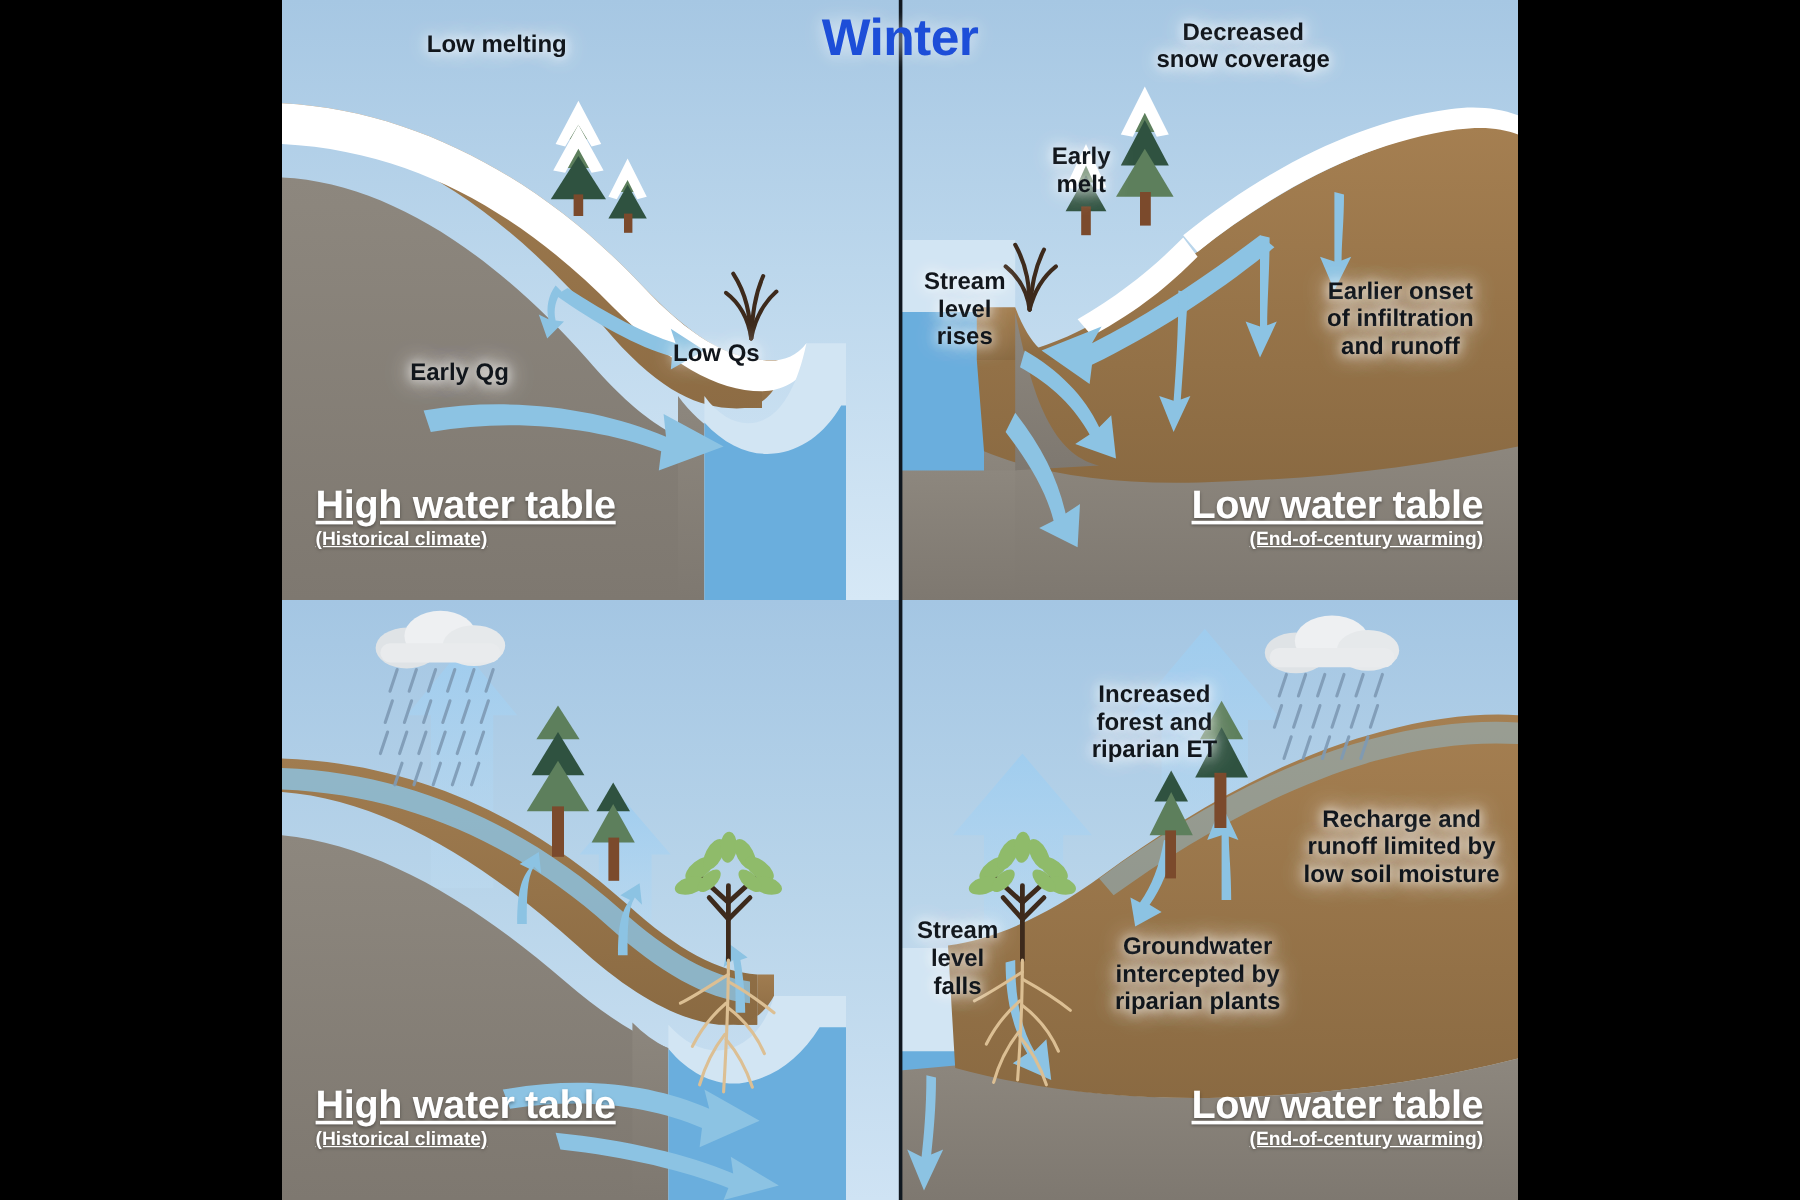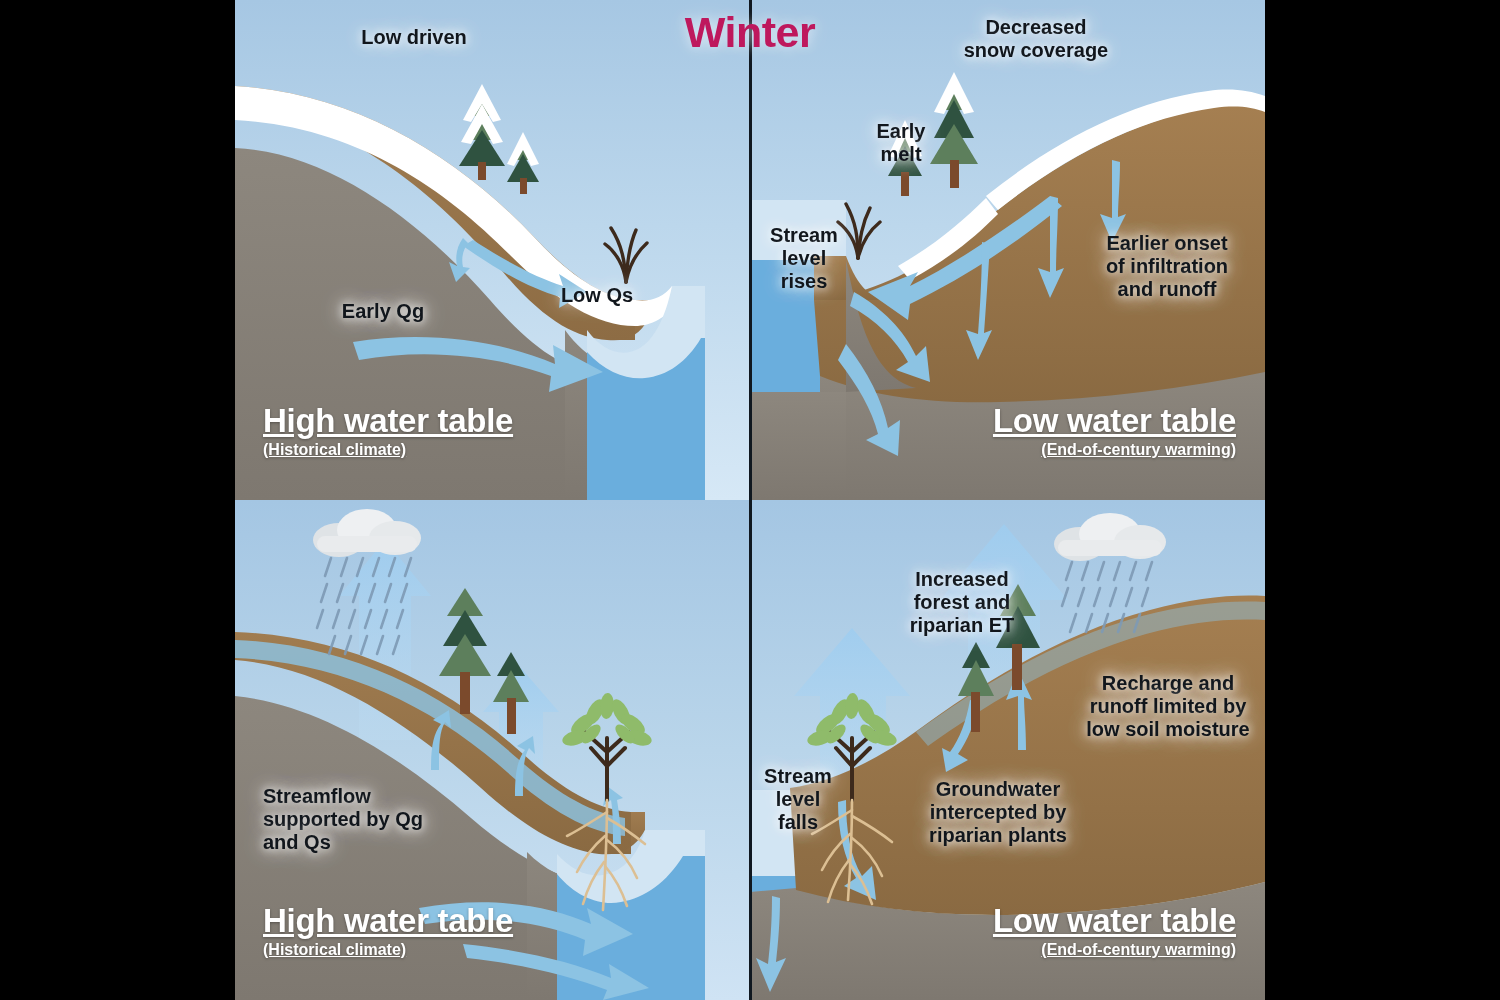--- a/index.html
+++ b/index.html
@@ -18,21 +18,21 @@
   .panel.right { left:515px; }
 
   .sky { position:absolute; inset:0; background:linear-gradient(#a6c7e3 0%, #bcd7ec 45%, #d6e8f6 100%); }
   .sky.sum { background:linear-gradient(#a4c6e3 0%, #b9d5ea 50%, #cfe3f4 100%); }
 
   svg.scene { position:absolute; inset:0; width:100%; height:100%; display:block; }
 
   .vdiv { position:absolute; top:0; width:3px; height:1000px; background:#101820; left:747px; z-index:40; }
   .rowdiv { position:absolute; left:0; top:498px; width:1030px; height:3px; background:#000; z-index:39; opacity:0; }
 
-  .season-title { position:absolute; z-index:45; color:#be185d; font-size:43px; font-weight:bold;
+  .season-title { position:absolute; z-index:45; color:#1d4ed8; font-size:43px; font-weight:bold;
       letter-spacing:-0.5px; text-shadow:0 0 12px rgba(255,255,255,.55), 0 0 22px rgba(255,255,255,.3); }
   #t-winter { left:0; top:8px; width:1030px; text-align:center; }
 
   .lbl { position:absolute; z-index:35; color:#11161c; font-size:20px; font-weight:bold; line-height:1.16;
          text-align:center; text-shadow:0 0 9px rgba(255,255,255,.95), 0 0 18px rgba(255,255,255,.85),
          0 0 26px rgba(255,255,255,.6); }
 
   .wt { position:absolute; z-index:36; color:#fff; text-align:left;text-decoration:underline; }
   .wt .big { font-size:33px; font-weight:bold; letter-spacing:-0.3px; line-height:1.05;
              text-shadow:0 1px 3px rgba(0,0,0,.35); }
@@ -112,21 +112,21 @@
             <path d="M288,132 L304,164 L296,166 L288,150 L279,166 L272,164 Z" fill="#ffffff"></path>
           </g>
 
           <g stroke="#3d2a1c" stroke-width="3.4" fill="none" stroke-linecap="round">
             <path d="M391,282 C390,262 387,245 376,228"></path>
             <path d="M391,282 C392,262 394,246 401,230"></path>
             <path d="M391,282 C389,266 381,252 370,244"></path>
             <path d="M391,282 C394,266 402,252 412,243"></path>
           </g>
         </svg>
-        <div class="lbl" style="left:94px; top:26px; width:170px;">Low driven</div>
+        <div class="lbl" style="left:94px; top:26px; width:170px;">Low melting</div>
         <div class="lbl" style="left:78px; top:300px; width:140px;">Early Qg</div>
         <div class="lbl" style="left:302px; top:284px; width:120px;">Low Qs</div>
         <div class="wt" style="left:28px; top:404px;">
           <div class="big">High water table</div>
           <div class="sub">(Historical climate)</div>
         </div>
       </div>
 
       <div class="panel right">
         <div class="sky"></div>
@@ -357,23 +357,20 @@
               <path d="M372,300 C372,340 370,376 368,410"></path>
               <path d="M372,312 C356,322 344,330 332,336"></path>
               <path d="M372,318 C390,328 400,336 410,344"></path>
               <path d="M370,336 C356,348 348,360 342,372"></path>
               <path d="M372,340 C388,352 396,364 402,378"></path>
               <path d="M369,362 C358,376 352,390 348,404"></path>
               <path d="M370,366 C382,380 388,394 392,406"></path>
             </g>
           </g>
         </svg>
-        <div class="lbl" style="left:28px; top:285px; width:210px; white-space:pre-line; text-align:left;">Streamflow
-supported by Qg
-and Qs</div>
         <div class="wt" style="left:28px; top:404px;">
           <div class="big">High water table</div>
           <div class="sub">(Historical climate)</div>
         </div>
       </div>
 
       <div class="panel right">
         <div class="sky sum"></div>
         <svg class="scene" viewBox="0 0 515 500" preserveAspectRatio="none">
           <defs>

